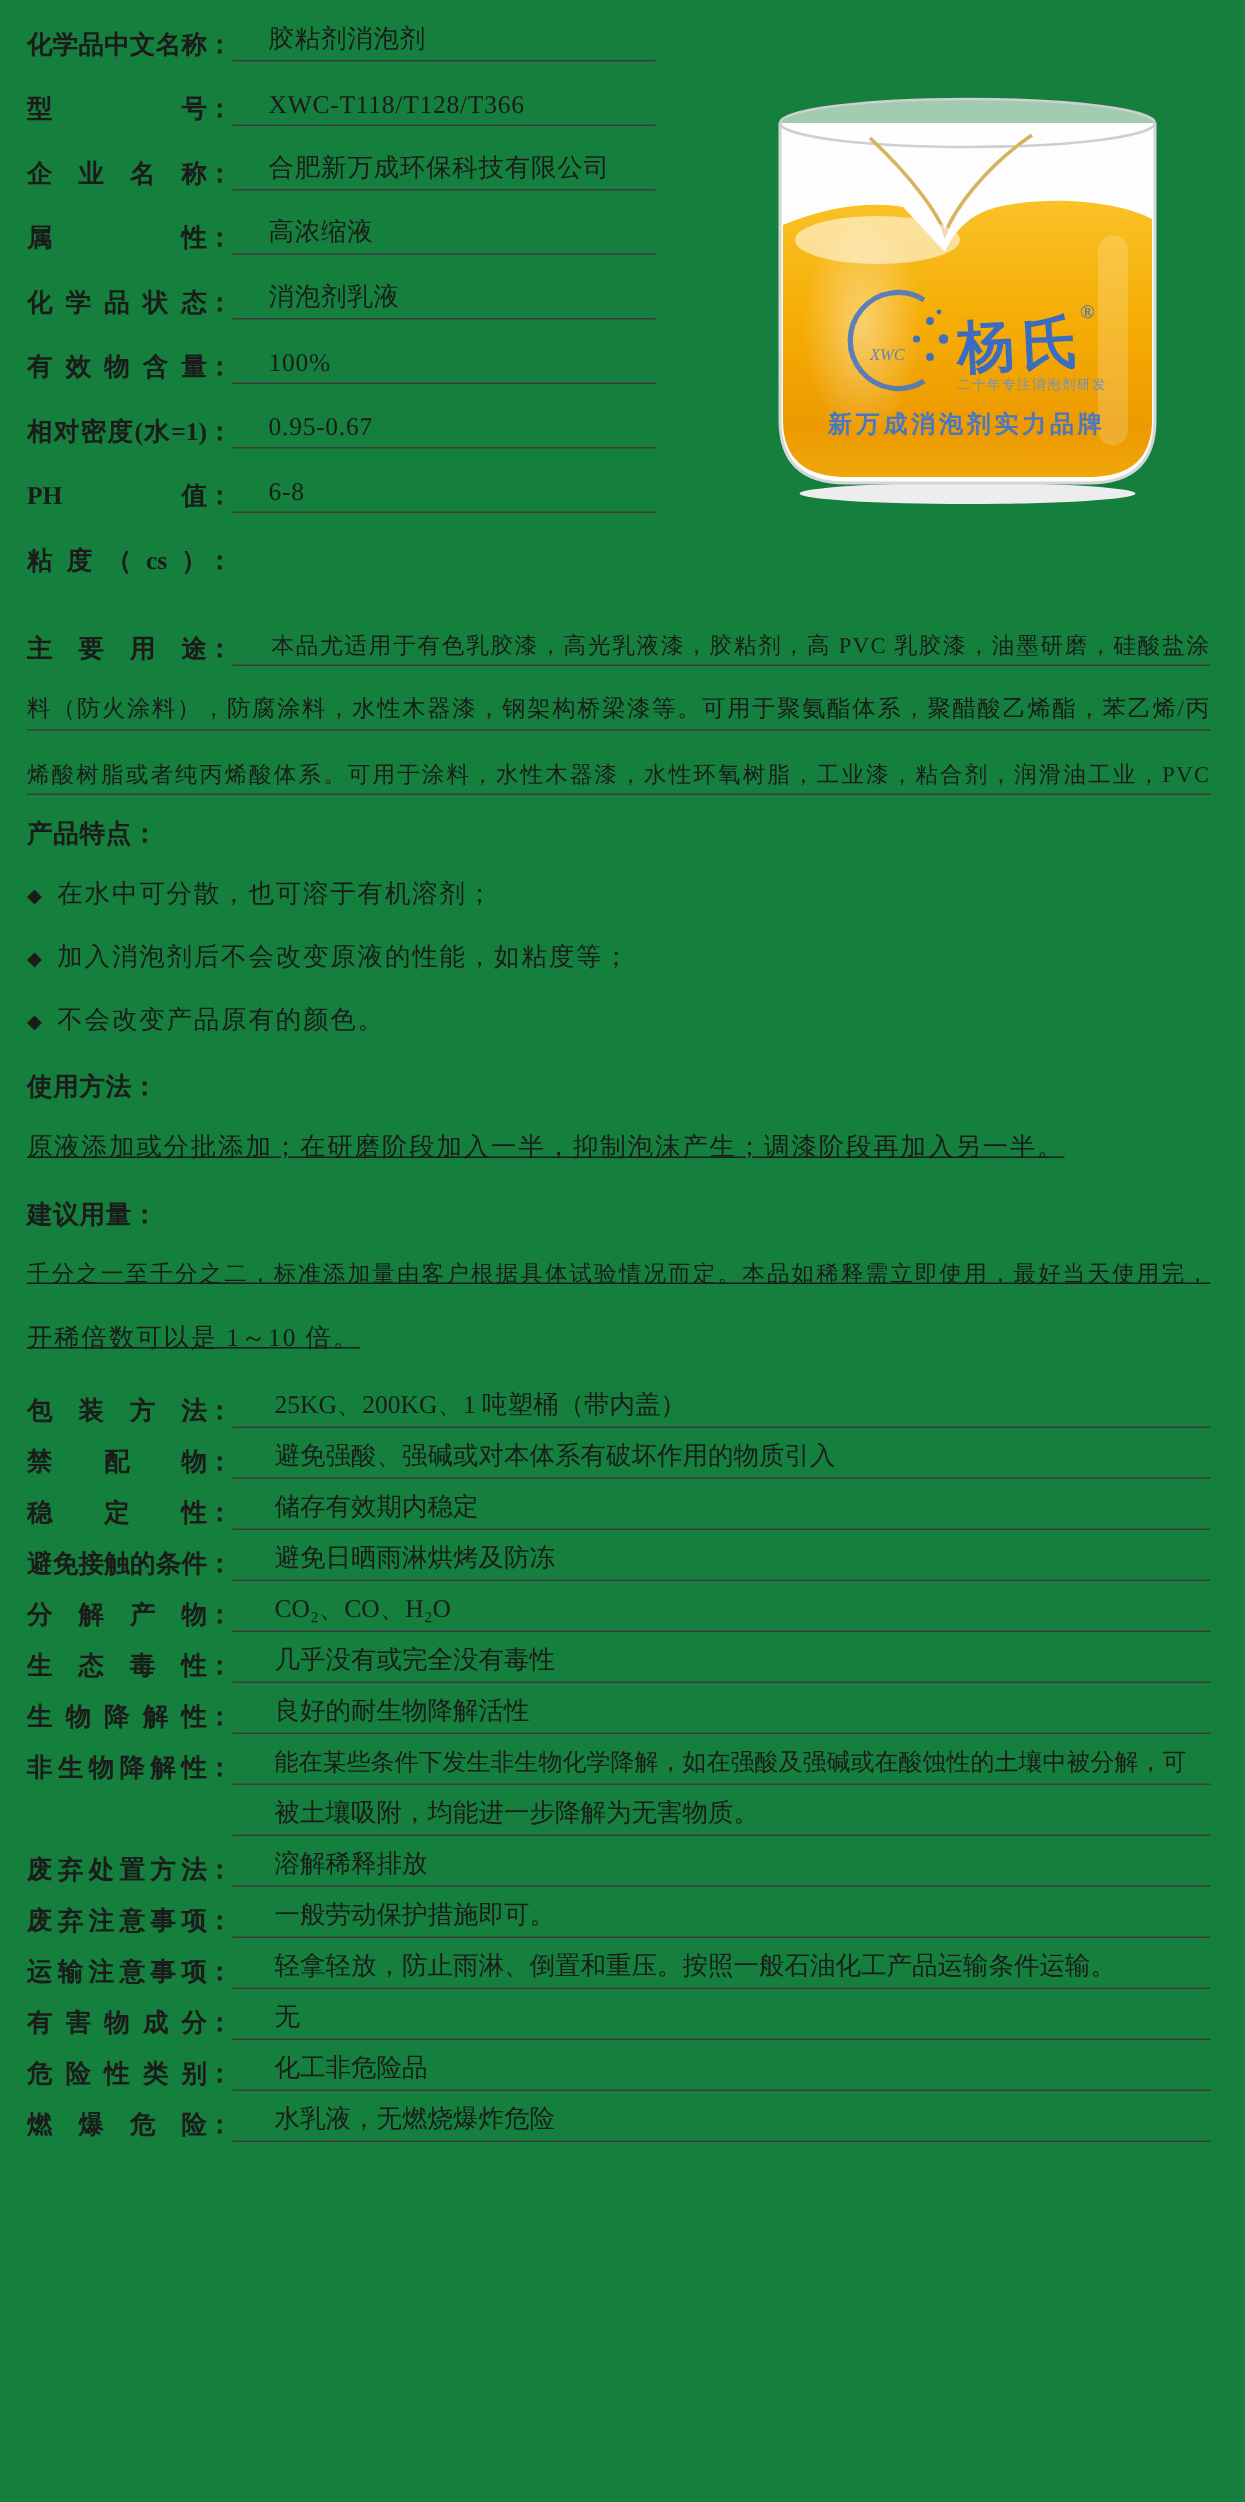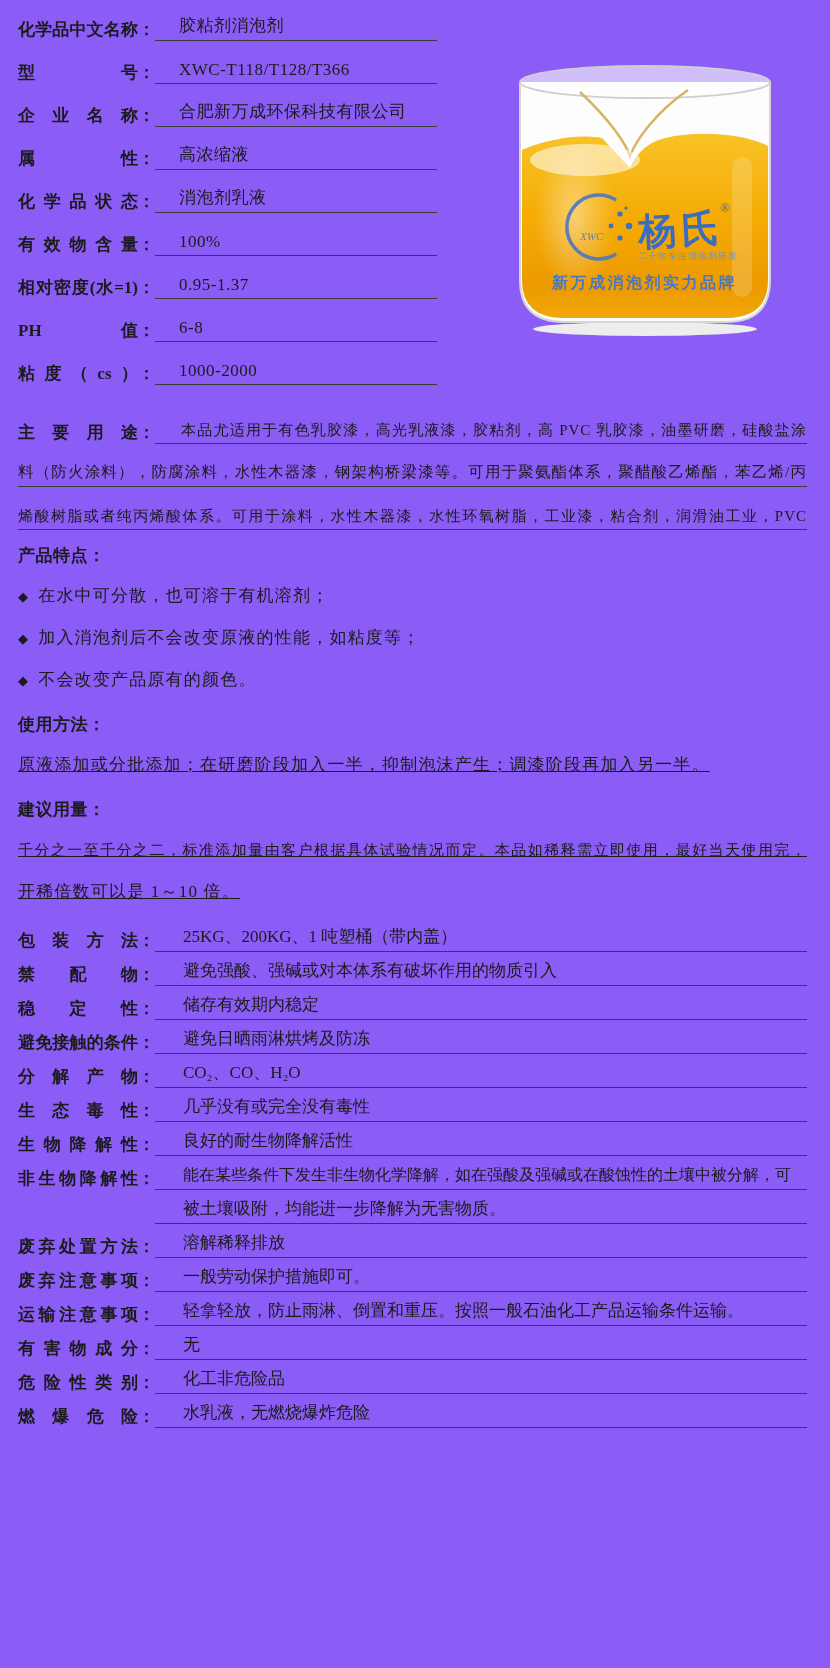--- a/index.html
+++ b/index.html
@@ -1,19 +1,19 @@
 <!DOCTYPE html>
 <html><head>
 <meta charset="utf-8">
 <title>Document</title>
 <style>
   html,body{margin:0;padding:0;background:#ffffff;}
   .page{
     position:relative;width:830px;height:1668px;box-sizing:border-box;
-    padding:14px 23px 0 18px;background:#8b5cf6;overflow:hidden;
+    padding:14px 23px 0 18px;background:#15803d;overflow:hidden;
     font-family:"Liberation Serif","DejaVu Serif",serif;
     color:#1b1b1b;font-size:17px;
   }
   
   .frow{display:flex;align-items:flex-end;height:27px;margin-bottom:16px;}
   .flabel{flex:0 0 120px;font-weight:bold;text-align:justify;text-align-last:justify;
           white-space:nowrap;overflow:hidden;}
   .fcolon{flex:0 0 auto;font-weight:bold;}
   .fvalue{border-bottom:1.4px solid #3b3b3b;padding:0 0 3px 24px;
           white-space:nowrap;overflow:hidden;letter-spacing:0.5px;}
@@ -73,31 +73,30 @@
         <span class="fvalue fit">消泡剂乳液</span>
     </div>
     <div class="frow">
       <span class="flabel">有效物含量</span>
         <span class="fcolon">：</span>
         <span class="fvalue fit">100%</span>
     </div>
     <div class="frow">
       <span class="flabel">相对密度(水=1)</span>
         <span class="fcolon">：</span>
-        <span class="fvalue fit">0.95-1.37</span>
+        <span class="fvalue fit">0.95-0.67</span>
     </div>
     <div class="frow">
       <span class="flabel">PH值</span>
         <span class="fcolon">：</span>
         <span class="fvalue fit">6-8</span>
     </div>
     <div class="frow">
       <span class="flabel">粘度（cs）</span>
         <span class="fcolon">：</span>
-        <span class="fvalue fit">1000-2000</span>
     </div>
   </div>
 
   <div class="beaker-wrap">
     <svg viewBox="0 0 330 298" width="330" height="298">
       <defs>
         <linearGradient id="gLiq" x1="0" y1="0" x2="0" y2="1">
           <stop offset="0" stop-color="#f9c227"></stop>
           <stop offset="0.45" stop-color="#f5ac04"></stop>
           <stop offset="0.82" stop-color="#ec9a00"></stop>

